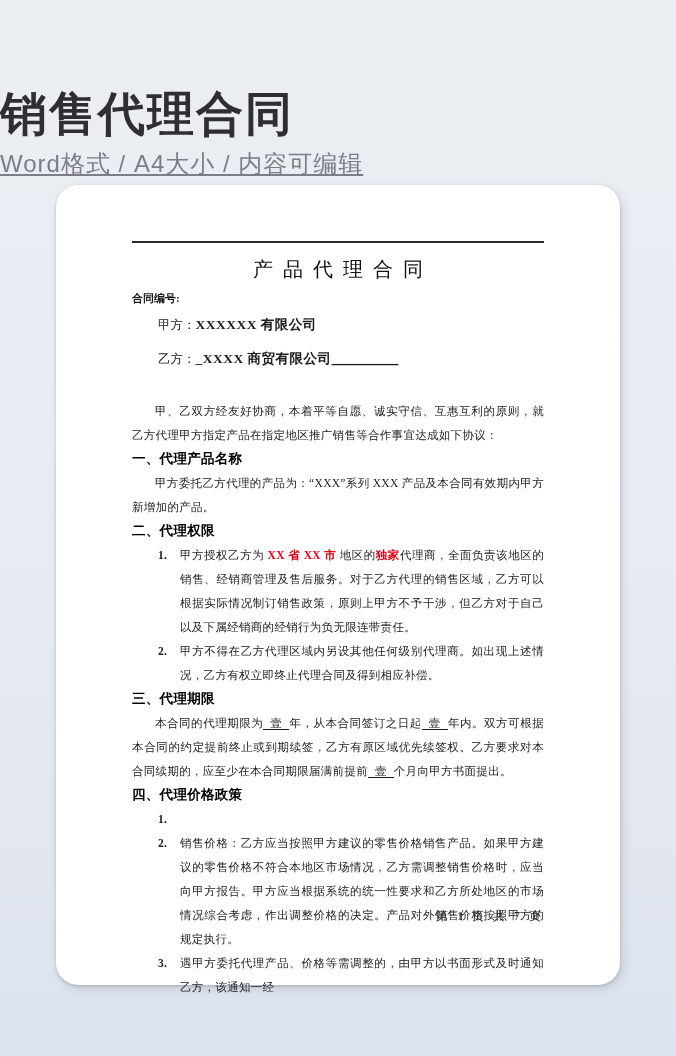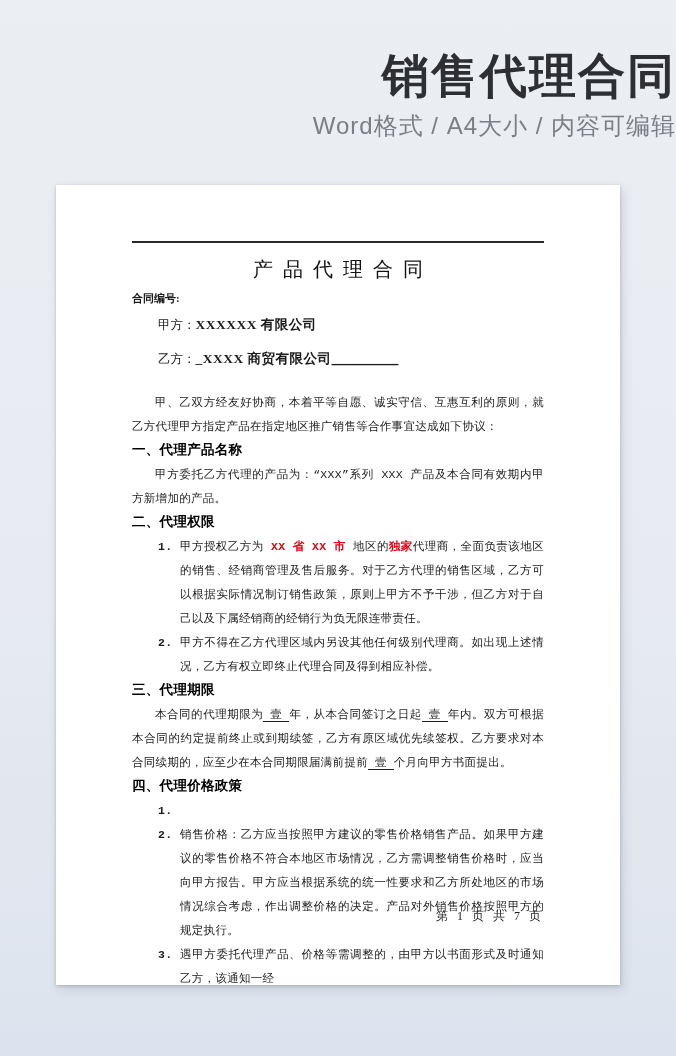--- a/index.html
+++ b/index.html
@@ -5,57 +5,58 @@
   * { box-sizing: border-box; }
   html, body { margin: 0; padding: 0; }
   body {
     width: 676px; height: 1056px;
     background: linear-gradient(180deg, #ebeef3 0%, #e7ebf1 55%, #dde3ee 100%);
     font-family: "Liberation Sans", "DejaVu Sans", sans-serif;
     position: relative;
     overflow: hidden;
   }
   
-  .banner { padding-top: 50px; text-align: right; }
+  .banner { padding-top: 88px; text-align: left; }
   .banner-title {
     margin: 0;
     font-size: 47px; line-height: 52px; font-weight: 800;
     color: #2d2f33; letter-spacing: 2px;
   }
   .banner-subtitle {
     margin: 10px 0 0;
     font-size: 24px; line-height: 28px; font-weight: 400;
-    color: #7b7e84; letter-spacing: 1px;
+    color: #7b7e84; letter-spacing: 1px; text-decoration: underline;
   }
   
   .a4-page {
     position: absolute; left: 56px; top: 185px;
     width: 564px; height: 800px;
     background: #ffffff;
     box-shadow: 0 1px 3px rgba(70,80,100,.28), 3px 4px 10px rgba(70,80,100,.16);
     padding: 56px 76px 0;
     font-family: "Liberation Serif", "DejaVu Serif", serif;
     color: #1c1c1c;
+    border-radius: 22px;
   }
   .top-rule { border: 0; border-top: 2px solid #2a2a2a; margin: 0; }
   .doc-title {
     margin: 12px 0 6px; text-align: center;
     font-size: 20px; line-height: 28px; font-weight: 500;
     letter-spacing: 10px; text-indent: 10px; color: #111;
   }
   .contract-no { margin: 0 0 8px; font-size: 11px; line-height: 18px; font-weight: bold; }
   .party { margin: 8px 0 12px; padding-left: 26px; font-size: 12.5px; line-height: 20px; }
   .party .p-label { font-weight: 400; }
   .party .p-value { font-weight: bold; font-size: 13.5px; letter-spacing: .5px; text-align: center; }
   .party .p-tail  { font-weight: bold; font-size: 19px; letter-spacing: 0; }
   
   #doc-body {
-    margin-top: 22px;
+    margin-top: 30px;
     font-size: 11.5px; line-height: 24px;
-    text-align: justify; letter-spacing: .3px; font-family: Liberation Mono, monospace;
+    text-align: justify; letter-spacing: .3px;
   }
   .sec-heading { font-size: 13.5px; font-weight: bold; line-height: 24px; color: #000; }
   .para { margin: 0; }
   .para.indent { text-indent: 2em; }
   .item { display: flex; padding-left: 26px; }
   .item .num { flex: none; width: 22px; font-weight: bold; }
   .item .item-text { flex: 1; text-align: justify; }
   .red { color: #e60012; font-weight: bold; }
   .u { border-bottom: 1px solid #1c1c1c; padding: 0 7px; }
   .page-footer {

